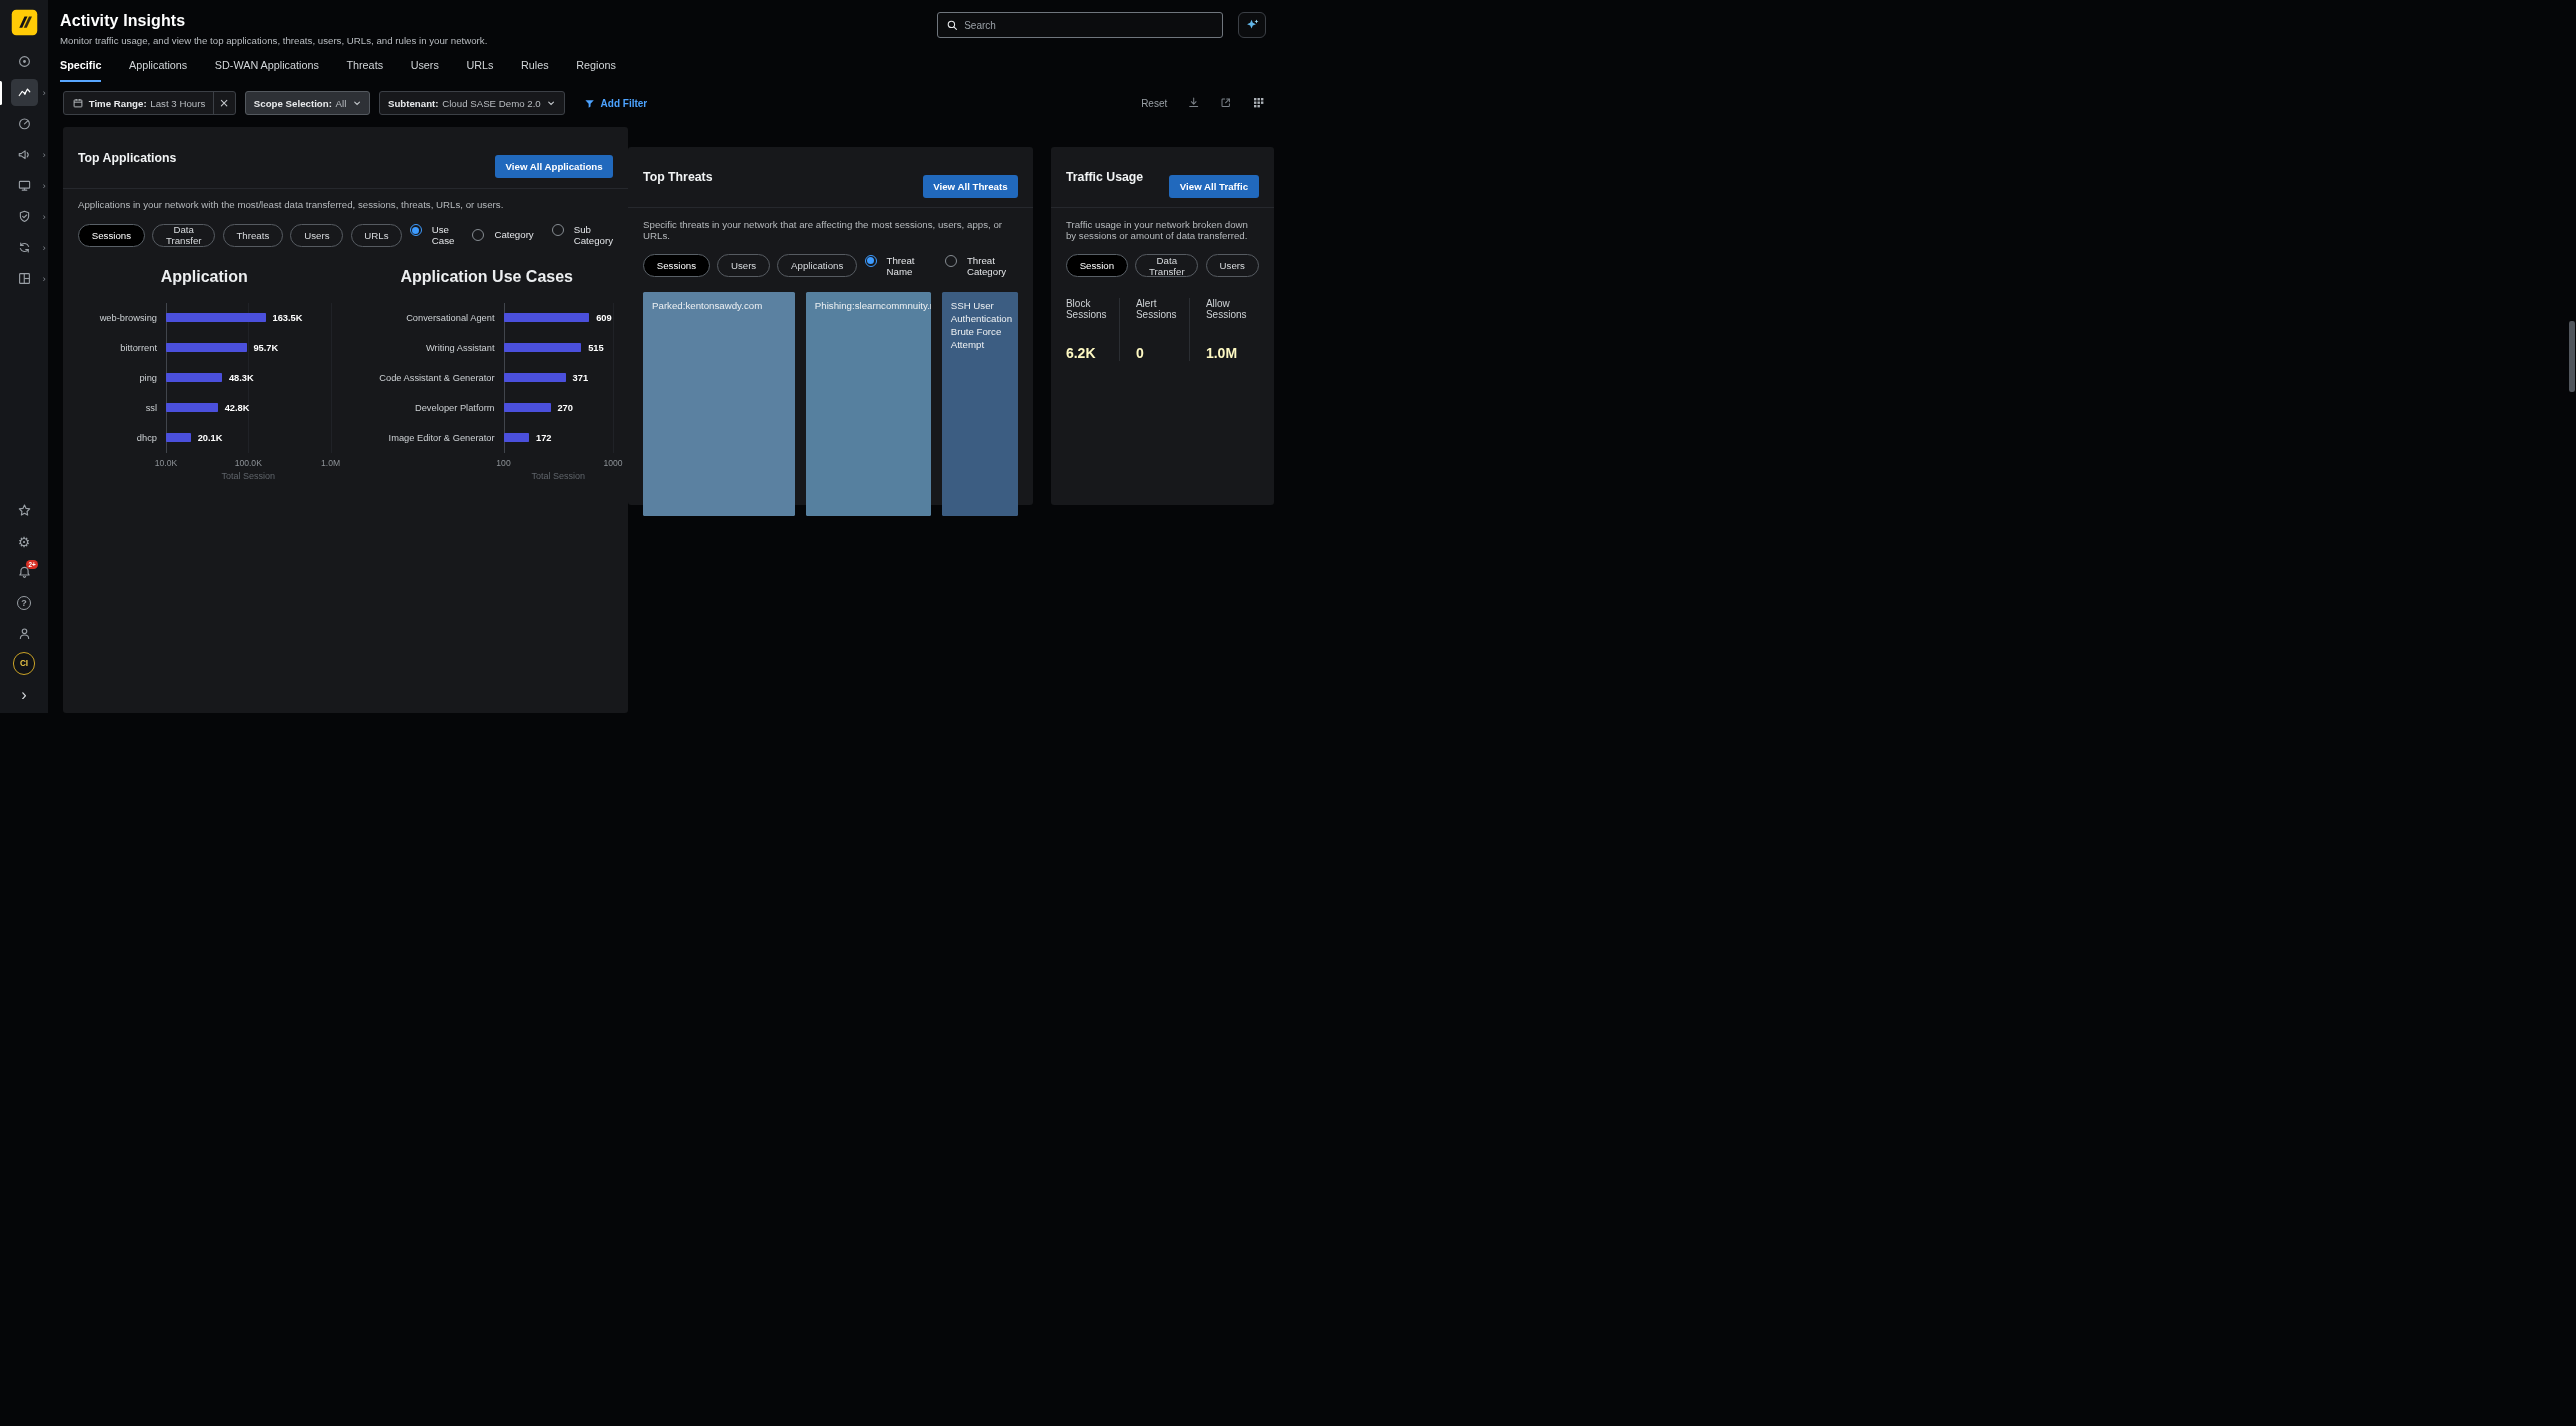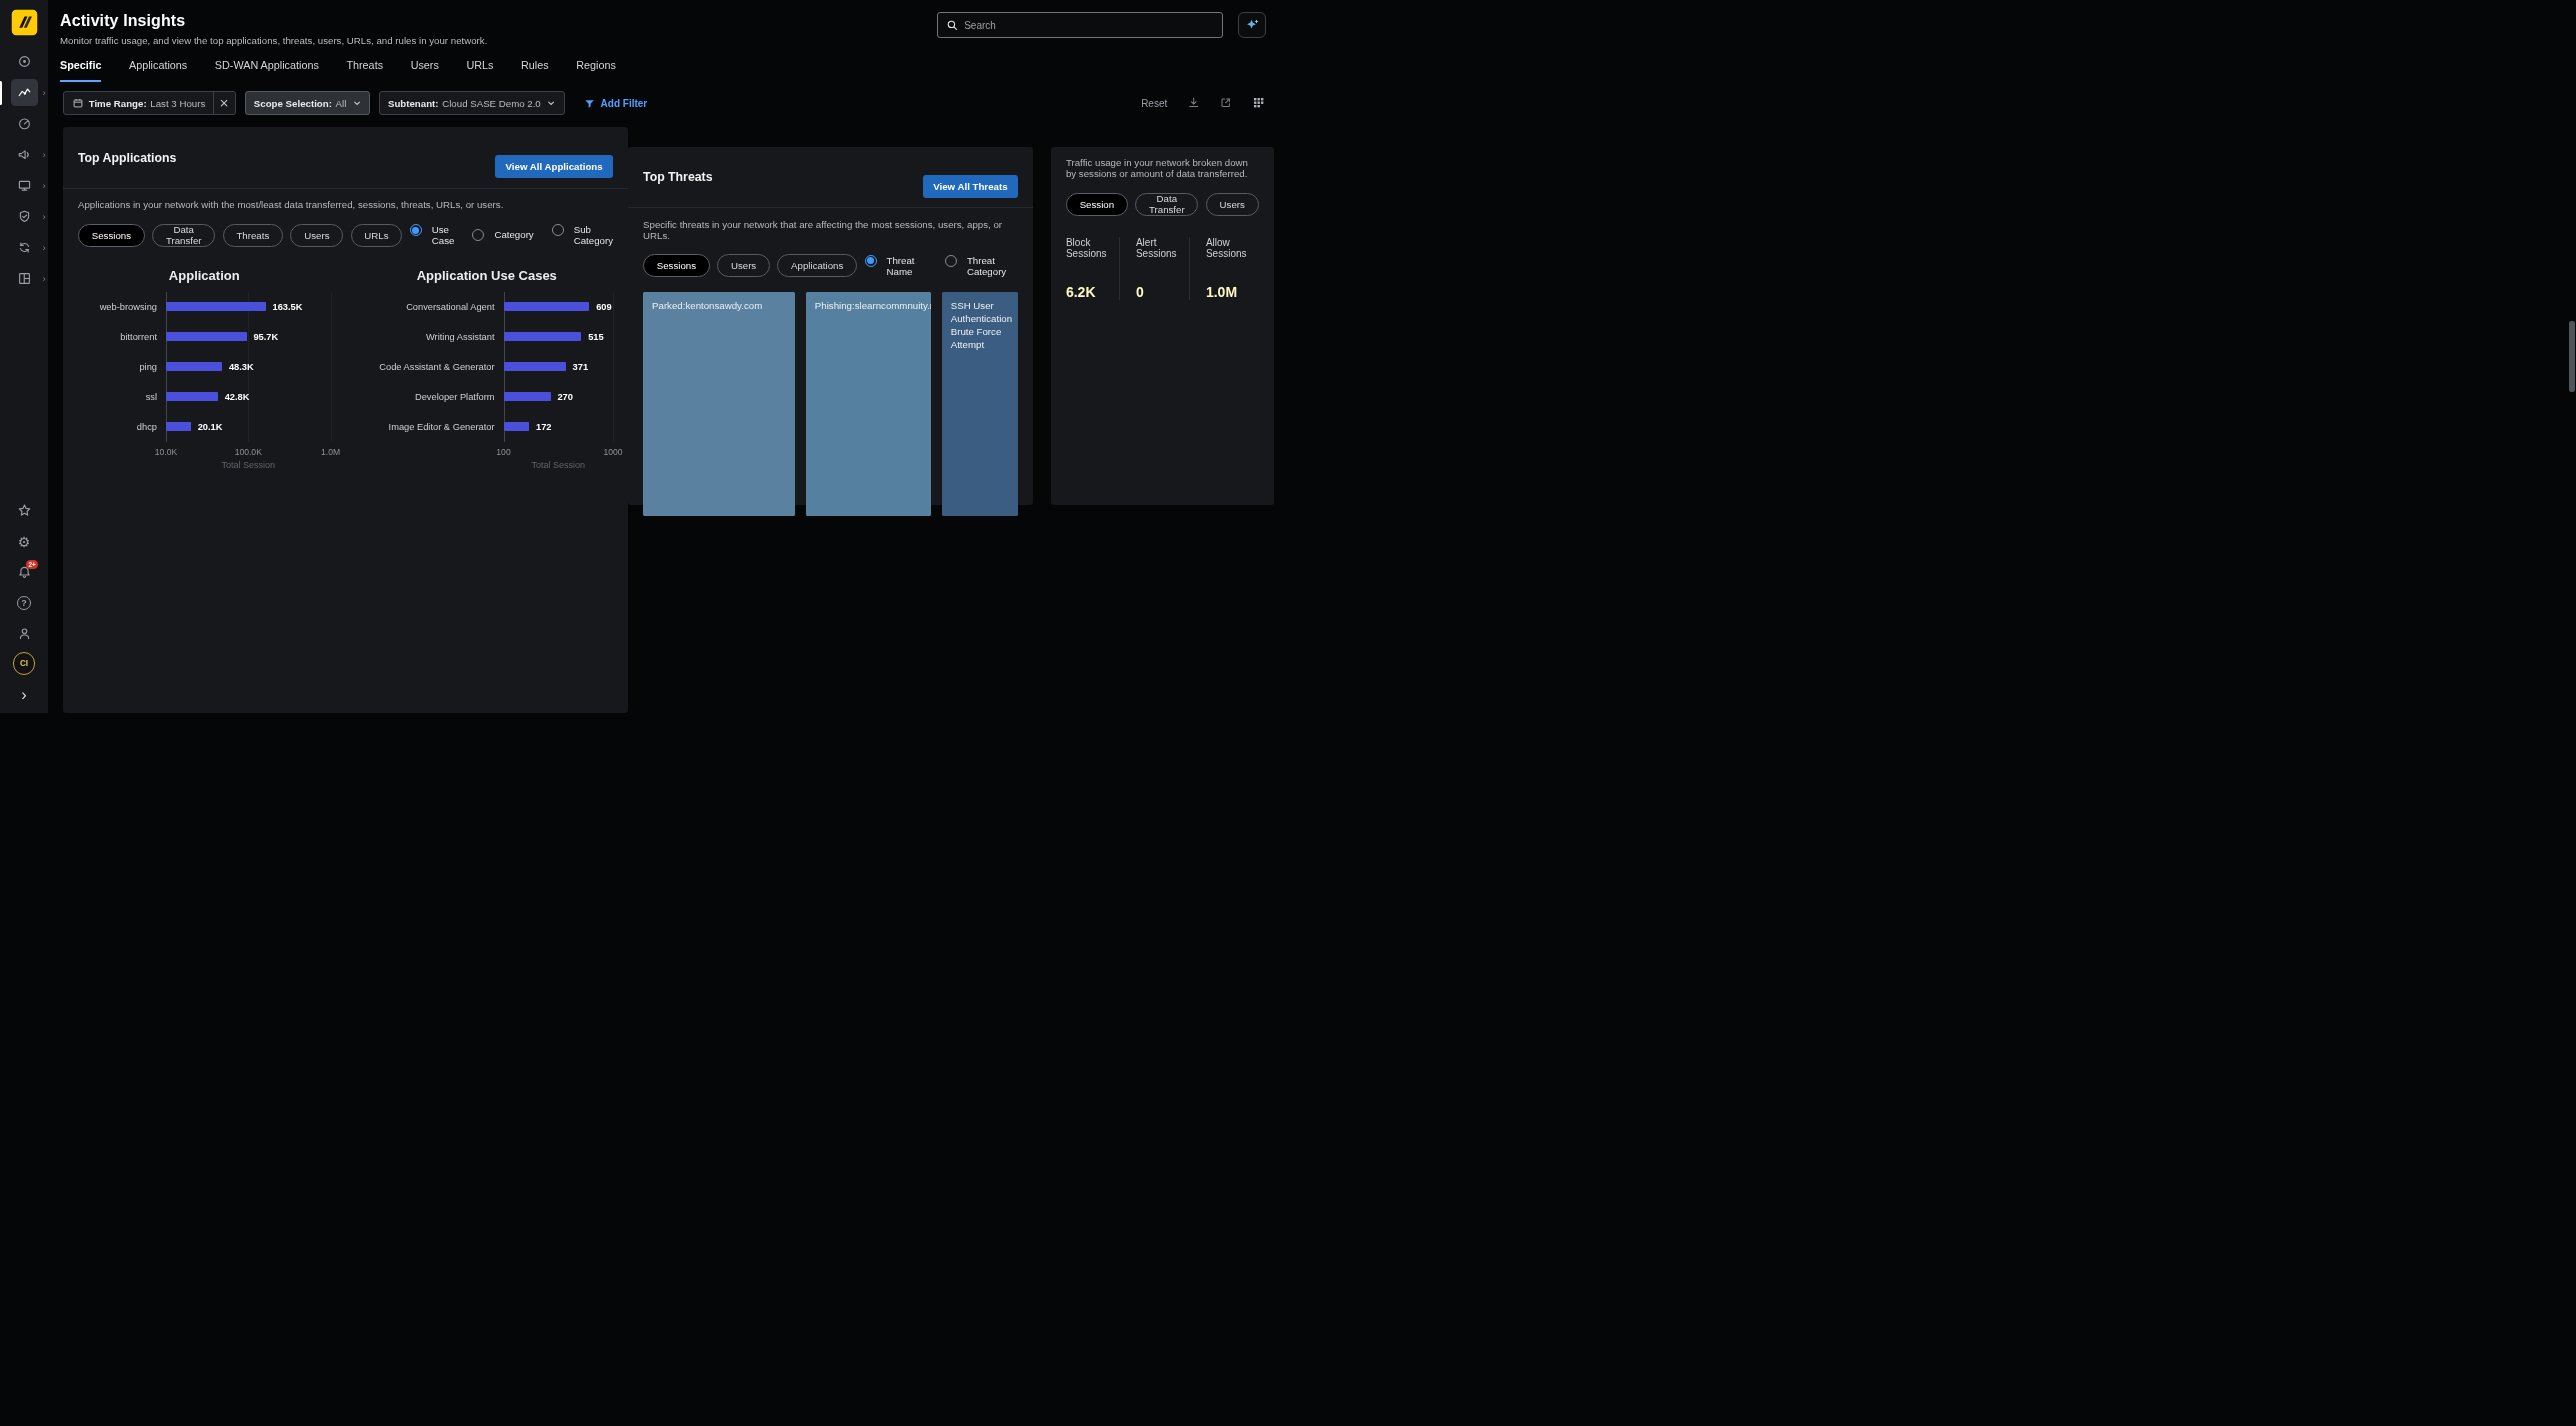--- a/index.html
+++ b/index.html
@@ -77,21 +77,21 @@
   .radio-group { margin-left:auto; display:flex; align-items:center; gap:18px; }
   .radio-item { display:flex; align-items:flex-start; gap:10px; cursor:pointer; }
   .radio { width:12px; height:12px; border-radius:50%; border:1.5px solid #868c92; position:relative; flex:0 0 12px; }
   .radio.selected { border-color:#3d9bff; }
   .radio.selected::after { content:""; position:absolute; inset:1.5px; border-radius:50%; background:#3d9bff; }
   .radio-label { font-size:9.7px; color:#e3e5e8; }
 
   
   .charts-row { display:flex; gap:30px; margin-top:21px; }
   .chart { flex:1; }
-  .chart-title { text-align:center; font-size:13px; font-weight:600; color:#eceef0; margin-bottom:9px; }
+  .chart-title { text-align:center; font-size:16px; font-weight:600; color:#eceef0; margin-bottom:17px; }
   .chart-body { display:flex; }
   .labels-col { width:var(--lw); display:flex; flex-direction:column; }
   .cat-label { height:30px; display:flex; align-items:center; justify-content:flex-end; padding-right:9px; color:#cdd1d4; font-size:9.3px; white-space:nowrap; }
   .plot-wrap { flex:1; position:relative; }
   .chart-grid { position:absolute; inset:0; }
   .gridline { position:absolute; top:0; bottom:0; width:0.7px; background:#202227; }
   .gridline.axisline { background:#41454c; }
   .bar-row { height:30px; display:flex; align-items:center; position:relative; z-index:1; }
   .bar { height:9.7px; border-radius:0.7px; }
   .bar-value { margin-left:6.7px; font-size:9.3px; font-weight:700; color:#ffffff; white-space:nowrap; }
@@ -522,20 +522,24 @@
 
             <div class="treemap">
                 <div class="tm-block" style="background: rgb(91, 129, 161); flex: 300 0 0px;"><span>Parked:kentonsawdy.com</span></div>
                 <div class="tm-block" style="background: rgb(86, 128, 159); flex: 240 0 0px;"><span>Phishing:slearncommnuity.me</span></div>
                 <div class="tm-block" style="background: rgb(60, 93, 130); flex: 130 0 0px;"><span>SSH User Authentication Brute Force Attempt</span></div>
               </div>
           </div>
         </section>
 
         <section class="card">
+          <div class="card-header">
+            <div class="card-title">Traffic Usage</div>
+            <button class="primary-btn">View All Traffic</button>
+          </div>
           <div class="card-body">
             <div class="card-desc">Traffic usage in your network broken down by sessions or amount of data transferred.</div>
 
             <div class="pills-row">
               <button class="pill active">Session</button>
               <button class="pill">Data Transfer</button>
               <button class="pill">Users</button>
             </div>
 
             <div class="stats-row">

